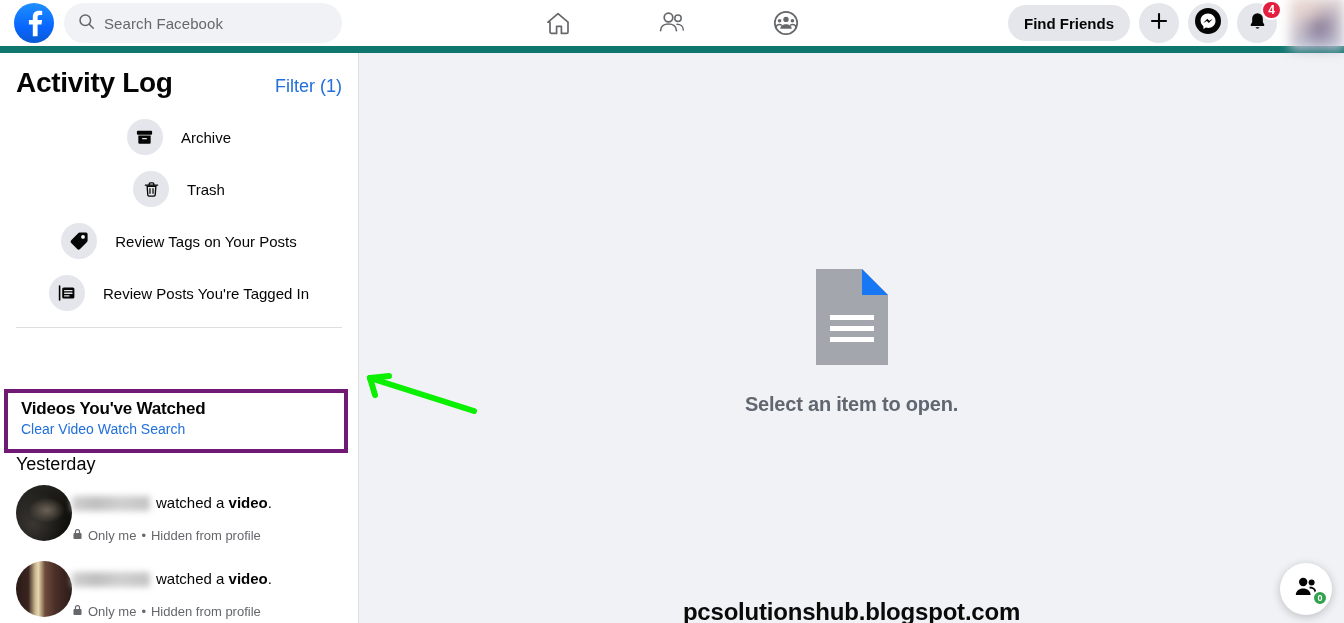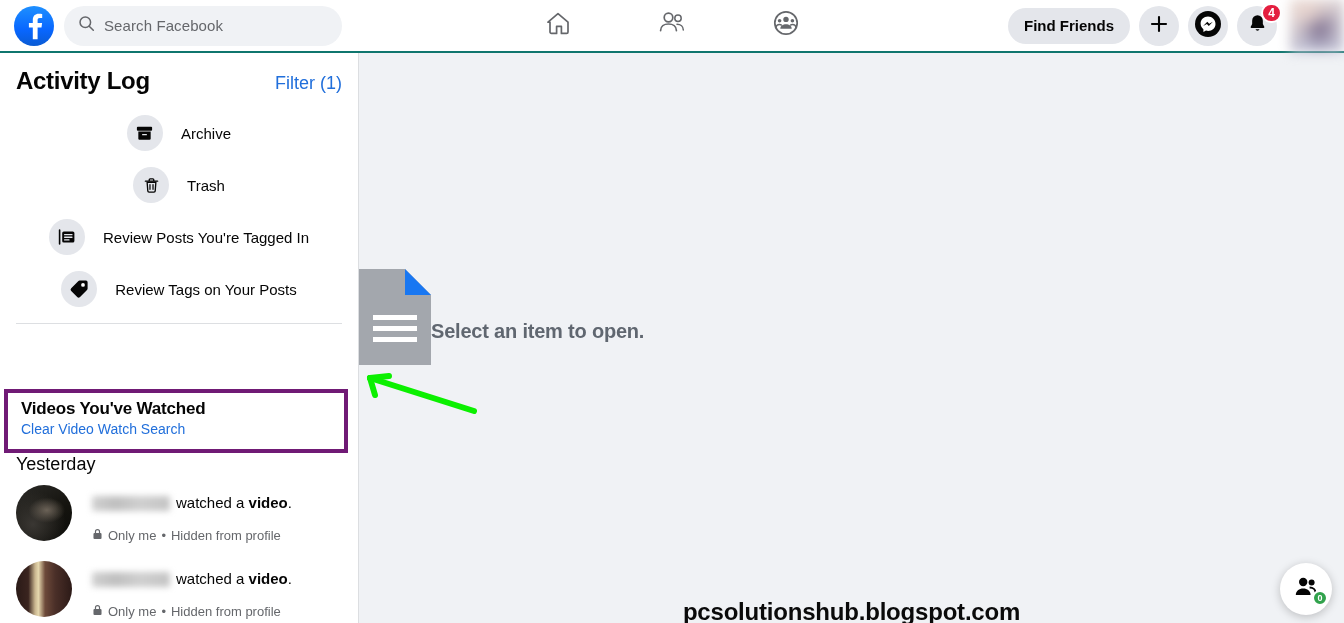--- a/index.html
+++ b/index.html
@@ -8,22 +8,22 @@
     overflow: hidden;
     font-family: "Liberation Sans", sans-serif;
     background: #f0f2f5;
   }
 
   
   .header {
     position: absolute; top: 0; left: 0;
     width: 1344px; height: 53px;
     background: #ffffff;
-    border-bottom: 2px solid #0f766e;
-    display: flex; 
+    border-bottom: 7px solid #0f766e;
+    display: flex; align-items: center;
     z-index: 20;
   }
   .hdr-left { display: flex; align-items: center; padding-left: 14px; gap: 10px; }
   .fb-logo {
     width: 40px; height: 40px; border-radius: 50%;
     background: linear-gradient(180deg, #1e90ff 0%, #0866ff 60%, #0a5bd3 100%);
     display: flex; align-items: center; justify-content: center;
     position: relative;
   }
   .fb-logo svg { display: block; }
@@ -86,21 +86,21 @@
     width: 359px; height: 570px;
     background: #ffffff;
     border-right: 1px solid #dcdee1;
     overflow: hidden;
     z-index: 10;
   }
   .sb-title-row {
     display: flex; align-items: baseline;
     padding: 14px 16px 0 16px;
   }
-  .sb-title { font-size: 24px; font-weight: bold; color: #050505; letter-spacing: -.3px; }
+  .sb-title { font-size: 28px; font-weight: bold; color: #050505; letter-spacing: -.3px; }
   .sb-filter {
     margin-left: auto; font-size: 18px; color: #216fdb; cursor: pointer;
   }
   .menu { padding-top: 12px; }
   .menu-item {
     display: flex; align-items: center; gap: 18px;
     height: 52px; padding: 0 16px; cursor: pointer; justify-content: center;
   }
   .mi-icon {
     width: 36px; height: 36px; border-radius: 50%;
@@ -126,21 +126,21 @@
   .hl-link { font-size: 14px; color: #216fdb; margin-top: 2px; cursor: pointer; }
 
   .day-label {
     position: absolute; top: 401px; left: 16px;
     font-size: 18px; color: #050505;
   }
 
   
   .act-list { position: absolute; top: 426px; left: 0; width: 358px; }
   .act-row {
-    display: flex; align-items: flex-start; gap: 20px;
+    display: flex; align-items: flex-start; gap: 0;
     padding: 6px 28px 6px 16px; height: 76px;
     cursor: pointer;
   }
   .thumb {
     width: 56px; height: 56px; border-radius: 50%;
     flex: 0 0 56px; overflow: hidden;
     filter: blur(0.4px);
   }
   .thumb.t1 {
     background:
@@ -168,21 +168,21 @@
   }
 
   
   .main {
     position: absolute; top: 53px; left: 359px;
     width: 985px; height: 570px;
     background: #f0f2f5;
   }
   .empty-state {
     position: absolute; left: 0; right: 0; top: 216px;
-    display: flex; align-items: center;
+    display: flex; flex-direction: column; align-items: center;
   }
   .doc-icon { width: 72px; height: 96px; position: relative; }
   .empty-text {
     margin-top: 28px; font-size: 20px; font-weight: bold; color: #606770;
     letter-spacing: -.2px;
   }
   .watermark {
     position: absolute; left: 0; right: 0; top: 545px;
     text-align: center;
     font-size: 24px; font-weight: bold; color: #0a0a0a;
@@ -323,39 +323,39 @@
           <path d="M7.6 5.2V4a1 1 0 0 1 1-1h2.8a1 1 0 0 1 1 1v1.2" fill="none" stroke="#050505" stroke-width="1.4"></path>
           <path d="M5.4 6.6h9.2l-.7 9.1a1.3 1.3 0 0 1-1.3 1.2H7.4a1.3 1.3 0 0 1-1.3-1.2z" fill="none" stroke="#050505" stroke-width="1.4"></path>
           <path d="M8.4 9v5M11.6 9v5" stroke="#050505" stroke-width="1.3" stroke-linecap="round"></path>
         </svg>
       </span>
       <span class="mi-label">Trash</span>
     </div>
 
     <div class="menu-item">
       <span class="mi-icon">
+        <svg width="22" height="22" viewBox="0 0 22 22">
+          <path d="M11.6 2.6H18a1.6 1.6 0 0 1 1.6 1.6v6.4a2 2 0 0 1-.6 1.4l-7 7a2 2 0 0 1-2.8 0l-6-6a2 2 0 0 1 0-2.8l7-7a2 2 0 0 1 1.4-.6z" fill="#050505"></path>
+          <circle cx="15" cy="6.9" r="1.9" fill="#ffffff"></circle>
+        </svg>
+      </span>
+      <span class="mi-label">Review Tags on Your Posts</span>
+    </div>
+
+    <div class="menu-item">
+      <span class="mi-icon">
         <svg width="20" height="20" viewBox="0 0 20 20">
           <line x1="2.6" y1="3" x2="2.6" y2="17" stroke="#050505" stroke-width="1.6" stroke-linecap="round"></line>
           <rect x="5.2" y="4.4" width="12.2" height="11.2" rx="1.6" fill="#050505"></rect>
           <rect x="7" y="7" width="8.6" height="1.3" rx=".6" fill="#e4e6eb"></rect>
           <rect x="7" y="9.6" width="8.6" height="1.3" rx=".6" fill="#e4e6eb"></rect>
           <rect x="7" y="12.2" width="5.6" height="1.3" rx=".6" fill="#e4e6eb"></rect>
         </svg>
       </span>
       <span class="mi-label">Review Posts You're Tagged In</span>
-    </div>
-
-    <div class="menu-item">
-      <span class="mi-icon">
-        <svg width="22" height="22" viewBox="0 0 22 22">
-          <path d="M11.6 2.6H18a1.6 1.6 0 0 1 1.6 1.6v6.4a2 2 0 0 1-.6 1.4l-7 7a2 2 0 0 1-2.8 0l-6-6a2 2 0 0 1 0-2.8l7-7a2 2 0 0 1 1.4-.6z" fill="#050505"></path>
-          <circle cx="15" cy="6.9" r="1.9" fill="#ffffff"></circle>
-        </svg>
-      </span>
-      <span class="mi-label">Review Tags on Your Posts</span>
     </div>
   </div>
 
   <div class="sb-divider"></div>
 
   <div class="day-label">Yesterday</div>
 
   <div class="act-list">
 
     <div class="act-row">

